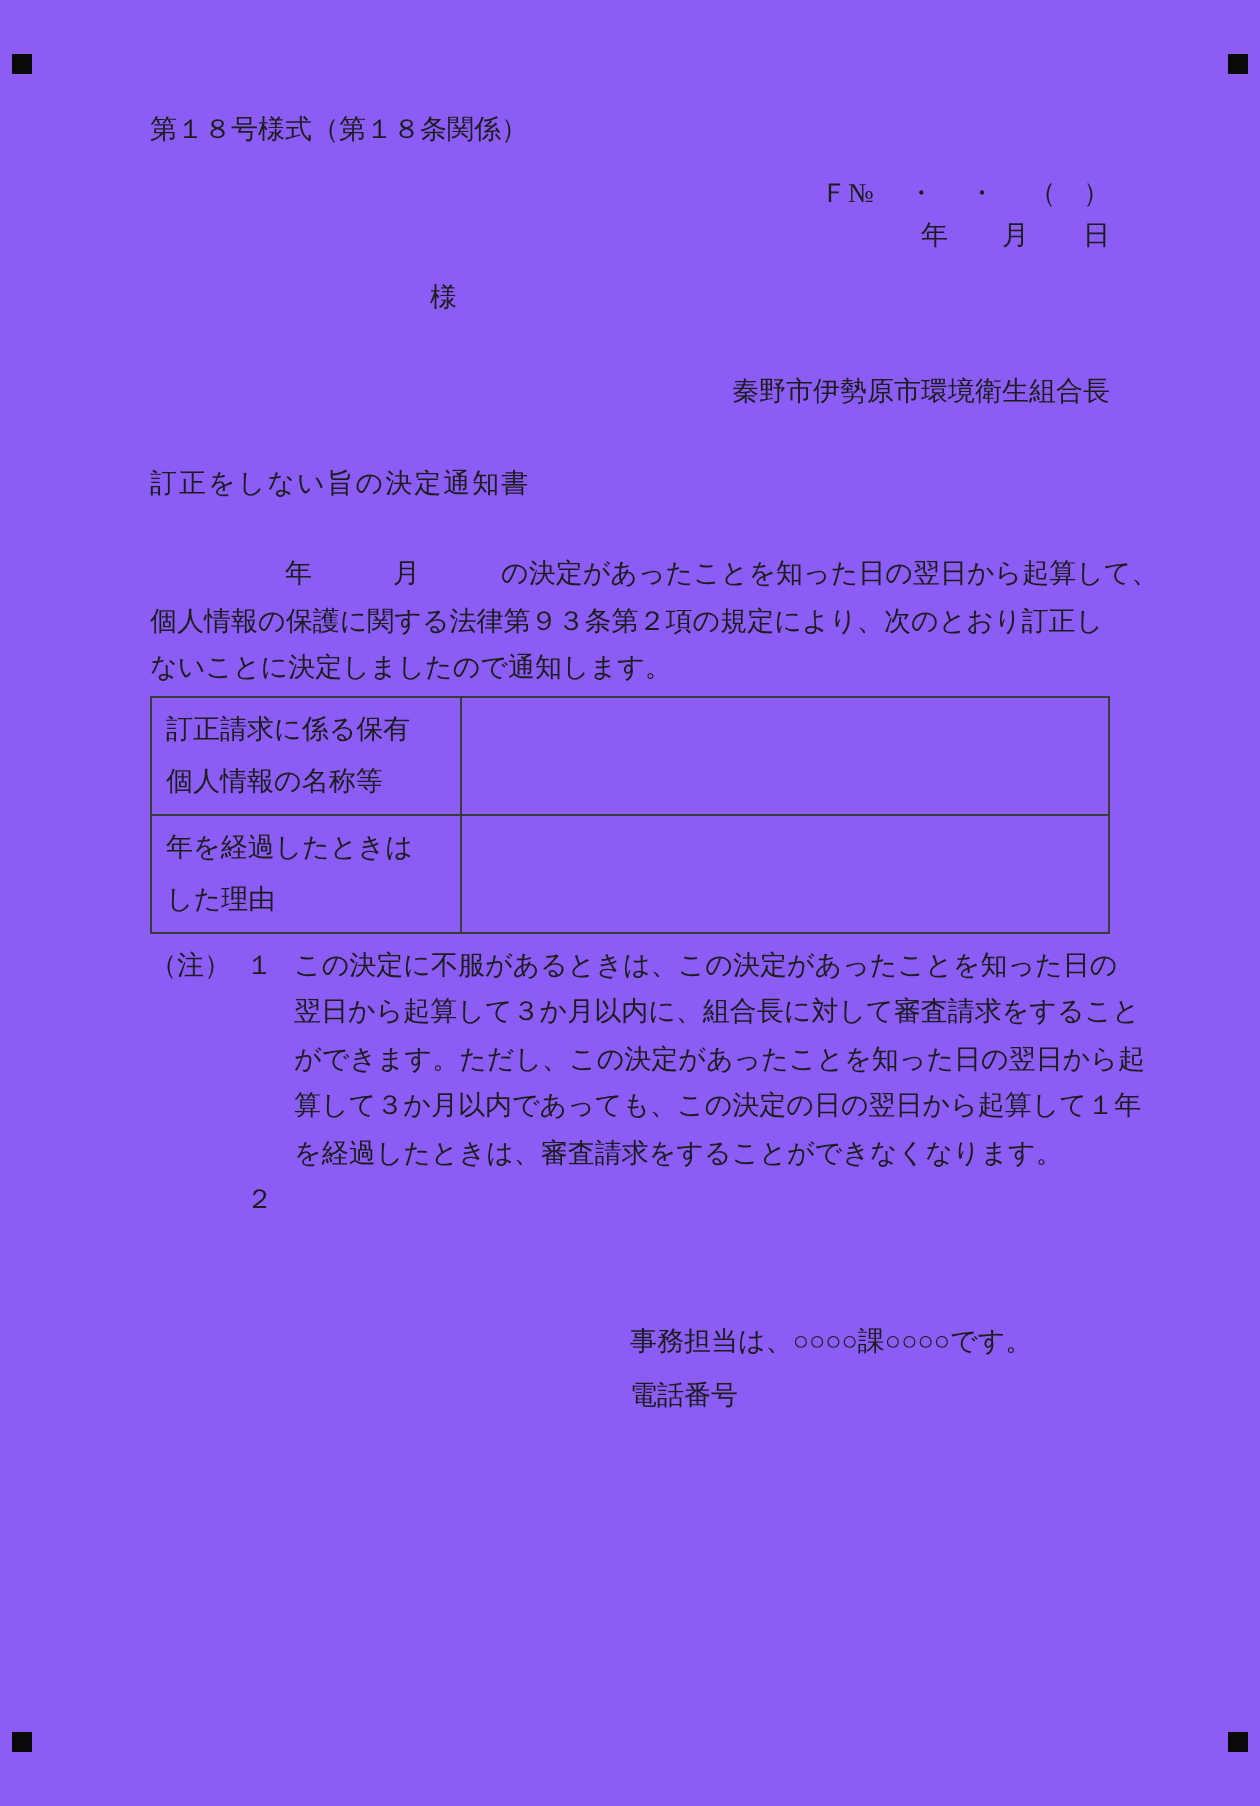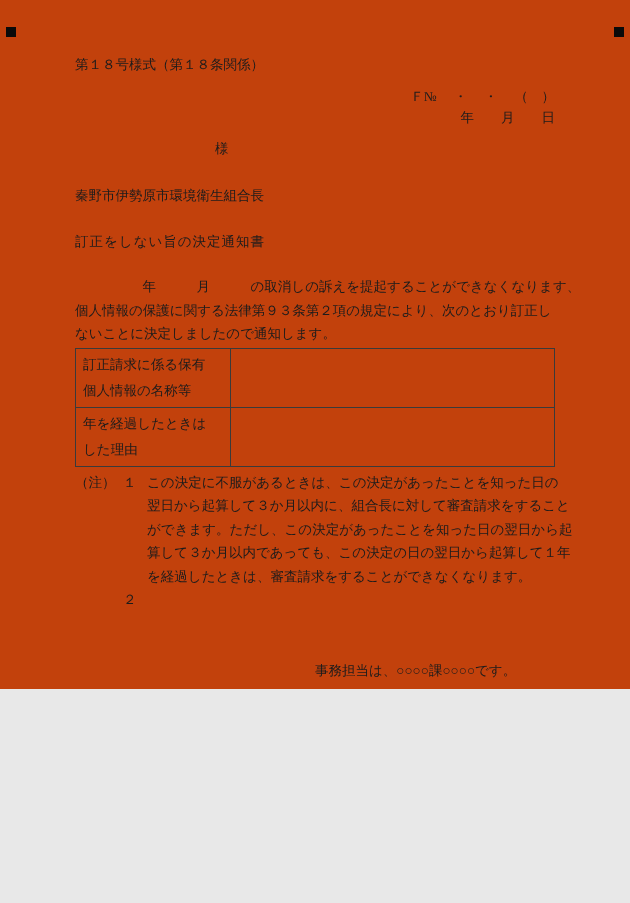--- a/index.html
+++ b/index.html
@@ -1,22 +1,22 @@
 <!DOCTYPE html>
 <html><head>
 <meta charset="utf-8">
 <style>
   * { margin: 0; padding: 0; box-sizing: border-box; }
   html, body { background: #e8e8e8; }
   .page {
     position: relative;
     width: 630px;
-    height: 689px;
+    height: 903px;
     margin: 0 auto;
-    background: #c2410c;
+    background: #8b5cf6;
     color: #1c1c1c;
     font-family: "Liberation Serif", "DejaVu Serif", serif;
     font-size: 13.5px;
     padding: 55px 75px 0 75px;
     overflow: hidden;
   }
   .corner-mark {
     position: absolute;
     width: 10px;
     height: 10px;
@@ -25,21 +25,21 @@
   .corner-tl { left: 6px;  top: 27px; }
   .corner-tr { left: 614px; top: 27px; }
   .corner-bl { left: 6px;  top: 866px; }
   .corner-br { left: 614px; top: 866px; }
 
   .form-no { line-height: 20px; white-space: pre; }
   .right-block { text-align: right; margin-top: 12px; }
   .fno-line { line-height: 20px; white-space: pre; }
   .date-line { line-height: 22px; white-space: pre; }
   .addressee { margin-top: 10px; line-height: 20px; padding-left: 140px; }
-  .sender { margin-top: 26px; line-height: 22px; text-align: left; }
+  .sender { margin-top: 26px; line-height: 22px; text-align: right; }
   .doc-title { margin-top: 24px; line-height: 22px; text-align: left; letter-spacing: 1px; }
   .body-par { margin-top: 22px; line-height: 23.5px; white-space: pre; }
 
   .info-table {
     margin-top: 2px;
     width: 480px;
     border-collapse: collapse;
     table-layout: fixed;
   }
   .info-table td {
@@ -78,21 +78,21 @@
     <div class="fno-line">Ｆ№　 ・　 ・　 （　）</div>
     <div class="date-line">年　　月　　日</div>
   </div>
 
   <div class="addressee">様</div>
 
   <div class="sender">秦野市伊勢原市環境衛生組合長</div>
 
   <div class="doc-title">訂正をしない旨の決定通知書</div>
 
-  <div class="body-par">　　　　　年　　　月　　　の取消しの訴えを提起することができなくなります、
+  <div class="body-par">　　　　　年　　　月　　　の決定があったことを知った日の翌日から起算して、
 個人情報の保護に関する法律第９３条第２項の規定により、次のとおり訂正し
 ないことに決定しましたので通知します。</div>
 
   <table class="info-table">
     <tbody>
         <tr>
       <td class="label-col">訂正請求に係る保有
 個人情報の名称等</td>
       <td></td>
     </tr>

